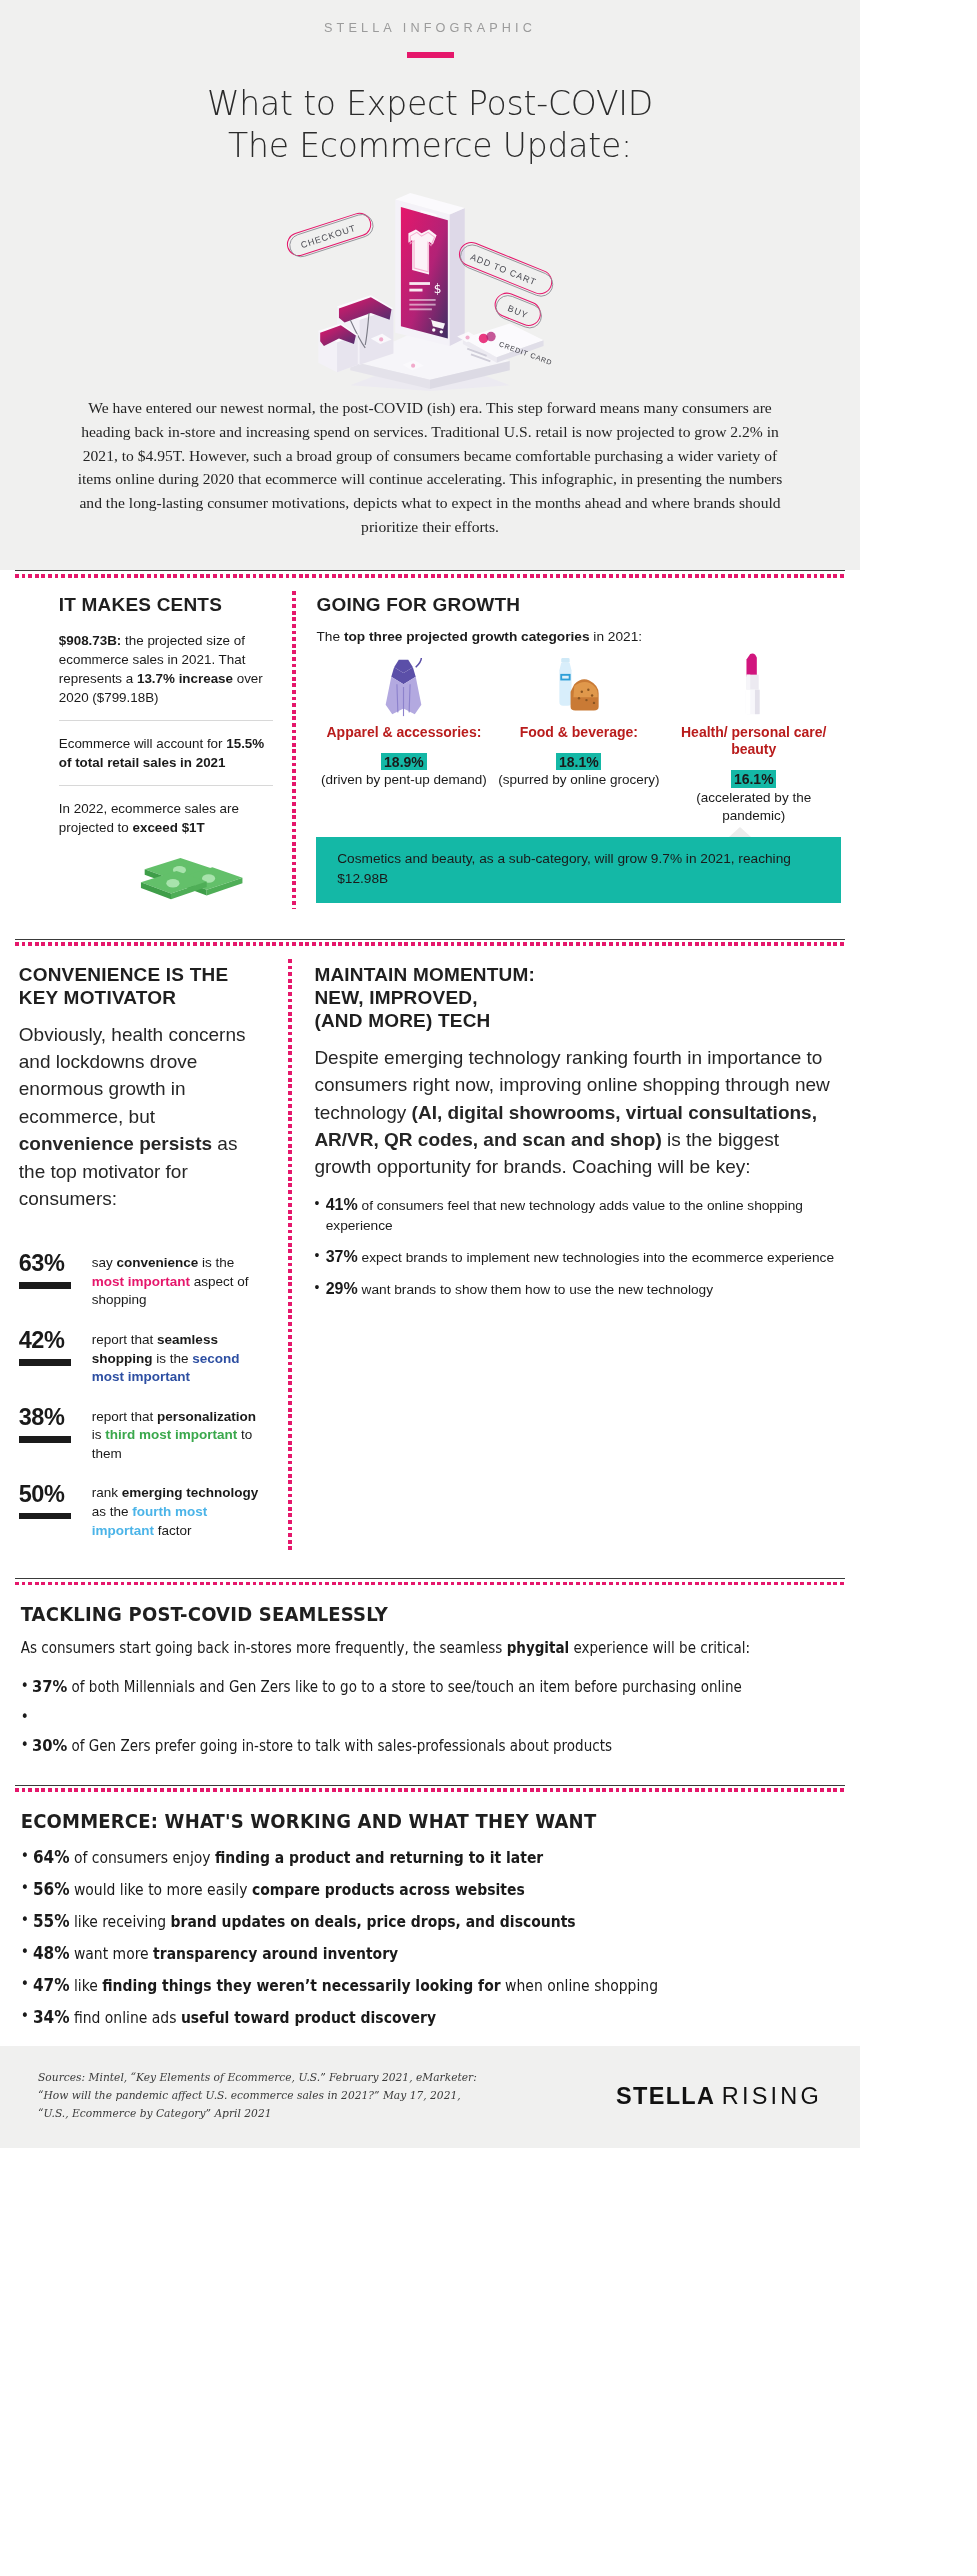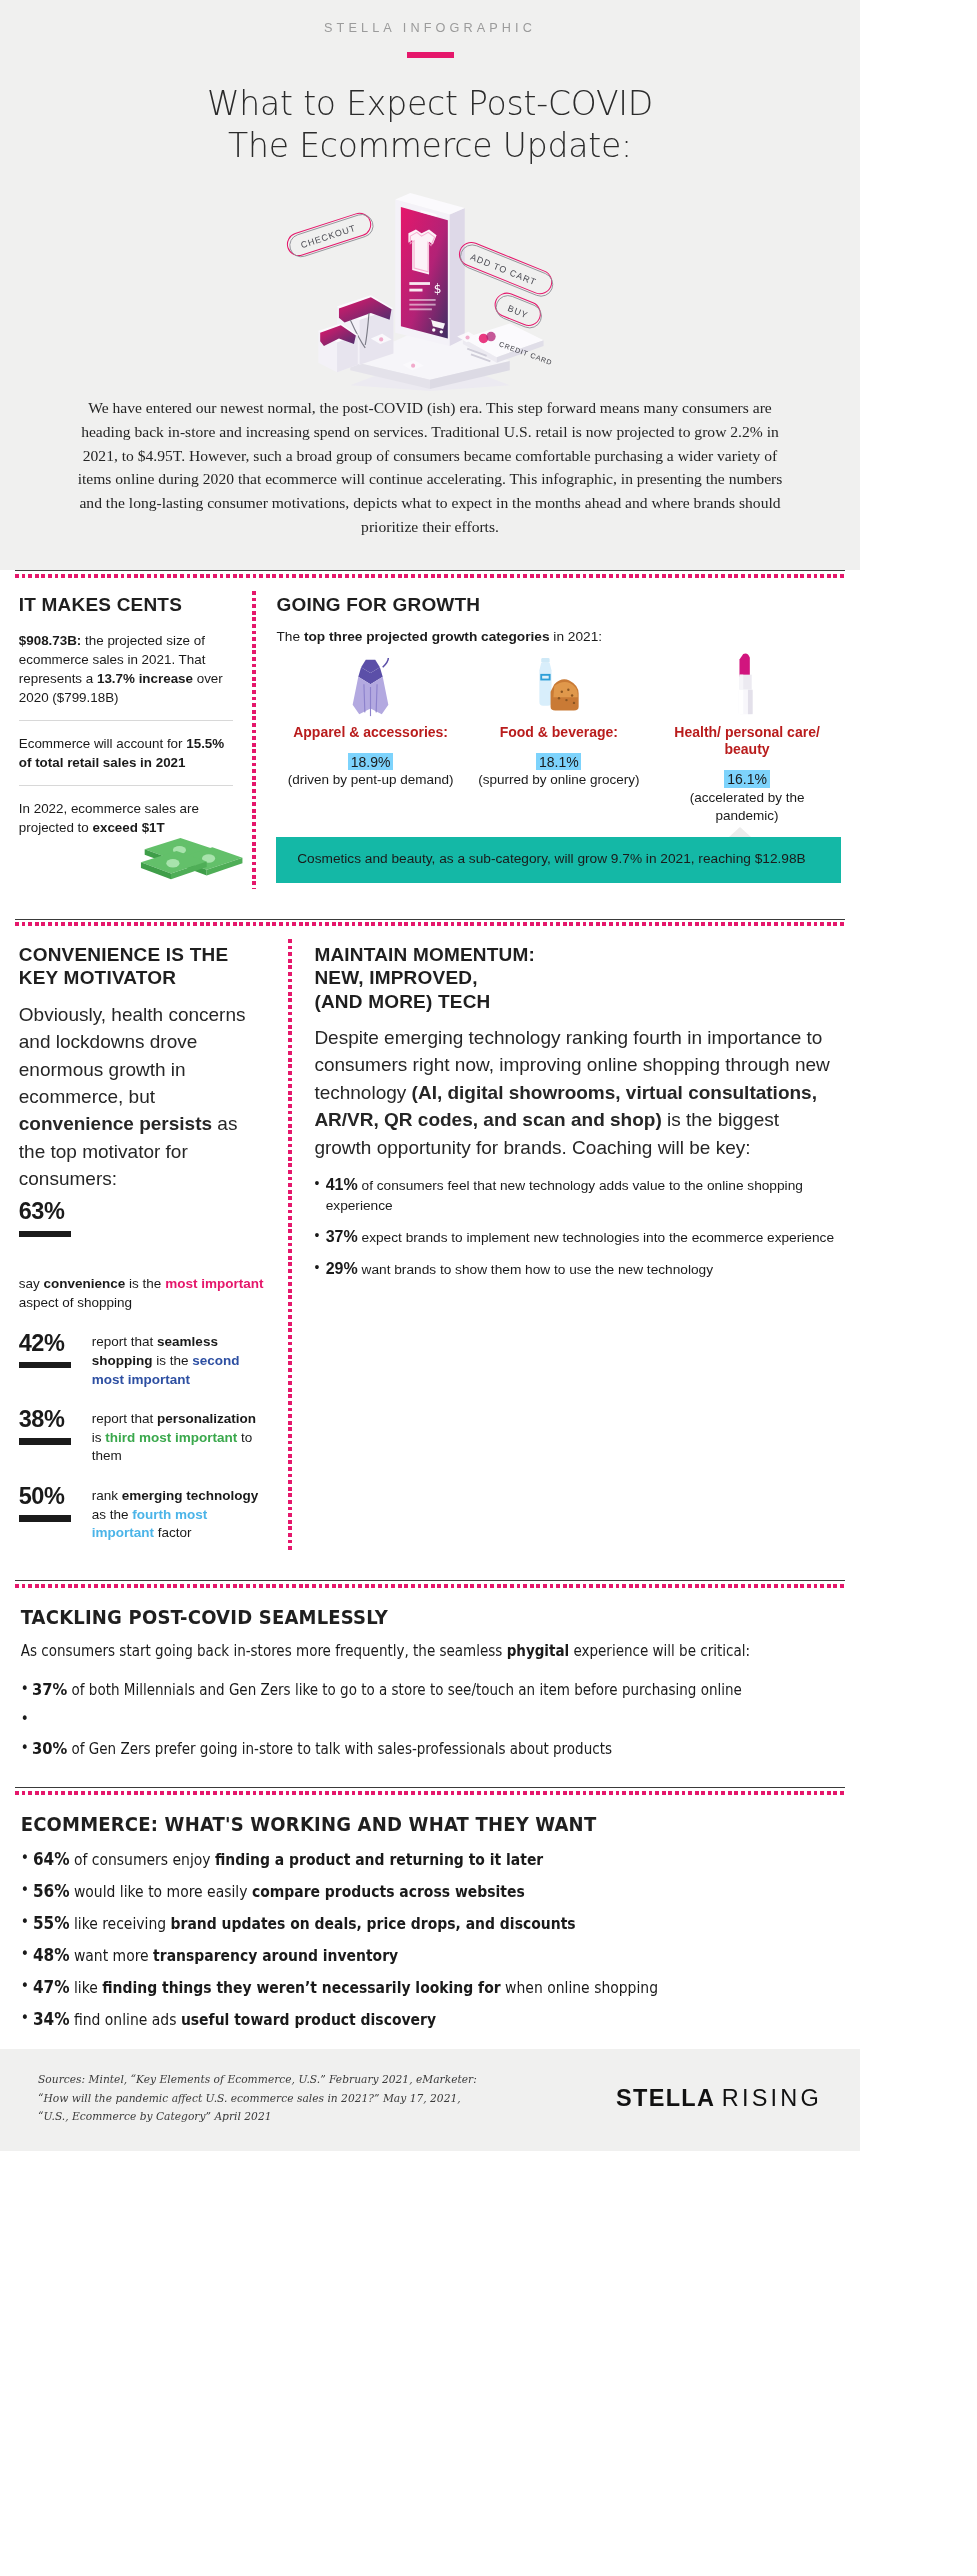--- a/index.html
+++ b/index.html
@@ -69,21 +69,21 @@
   }
   .body-txt {
     font-size: 19px;
     line-height: 1.44;
     color: #262626;
   }
   b, strong { font-weight: 700; }
 
   
   .band { display: flex; padding: 0 15px; }
-  .col-left { width: 237px; padding: 15px 19px 11.3px 3.8px; }
+  .col-left { width: 237px; padding: 15px 19px 11.3px 3.8px; margin-left: 40px; }
   .col-right { flex: 1; padding: 15px 3.8px 11.3px 20.7px; position: relative; }
   .vdots {
     width: 3.8px; align-self: stretch; margin-top: 13px; margin-bottom: 5.6px;
     background-image: repeating-linear-gradient(to bottom, #e5176b 0 3.8px, transparent 3.8px 6.6px);
   }
   .cents-block { font-size: 13.4px; line-height: 1.42; padding: 13px 0; }
   .cents-block.first { padding-top: 15px; }
   .hr-light { height: 0.9px; background: #d8d8d8; }
 
   .money { position: absolute; right: 5.6px; bottom: -3.8px; }
@@ -92,21 +92,21 @@
   .growth-intro { font-size: 13.7px; line-height: 1.4; margin-top: 11.3px; }
   .cats { display: flex; margin-top: 3.8px; }
   .cat { flex: 1; text-align: center; padding: 0 3.8px; }
   .cat-icon { height: 68px; display: flex; align-items: flex-end; justify-content: center; }
   .cat-name {
     font-weight: 700; font-size: 14px; line-height: 1.25; margin-top: 5.6px; color: #b91c1c;
   }
   .cat-pct {
     font-size: 14px; margin-top: 11.3px; line-height: 1.35;
   }
-  .cat-pct .hl { background: #7dd3fc; padding: 0.9px 2.8px; }
+  .cat-pct .hl { background: #14b8a6; padding: 0.9px 2.8px; font-weight: bold; }
   .cat-note { font-size: 13.5px; line-height: 1.3; }
   .callout {
     margin-top: 13px; background: #14b8a6; padding: 12.2px 20.7px 14px 20.7px;
     font-size: 13.7px; line-height: 1.45; position: relative;
   }
   .callout:before {
     content: ""; position: absolute; top: -10.3px; right: 90px;
     border-left: 11.3px solid transparent; border-right: 11.3px solid transparent;
     border-bottom: 10.3px solid #ececec;
   }
@@ -412,21 +412,21 @@
 
     <div class="b2-left">
       <div class="sec-title">
         <div>CONVENIENCE IS THE</div>
         <div>KEY MOTIVATOR</div>
       </div>
       <div class="body-txt" style="margin-top:11.3px;">
         <span>Obviously, health concerns and lockdowns drove enormous growth in ecommerce, but </span><b>convenience persists</b><span> as the top motivator for consumers:</span>
       </div>
 
-      <div class="stat-row" style="margin-top:8px;flex-direction:column;">
+      <div class="stat-row" style="margin-top:40px;">
         <div class="stat-num-wrap">
           <div class="stat-num">63%</div>
           <div class="stat-bar"></div>
         </div>
         <div class="stat-txt">
           <span>say </span><b>convenience</b><span> is the </span><span class="c-pink">most important</span><span> aspect of shopping</span>
         </div>
       </div>
 
       <div class="stat-row">

